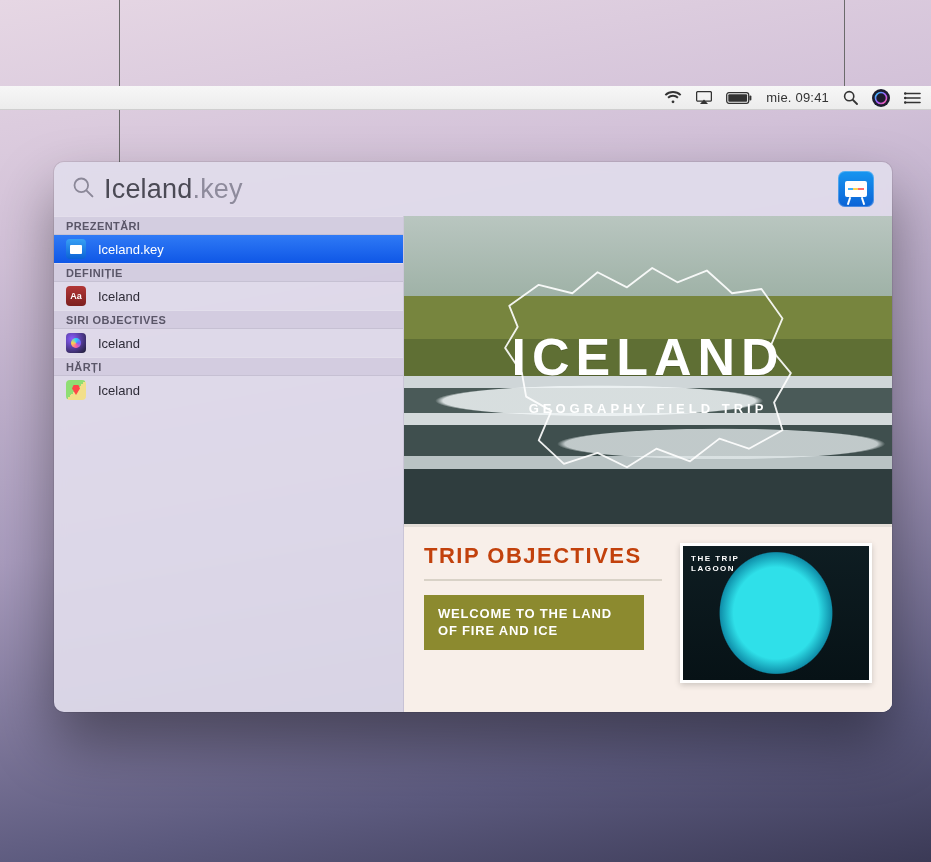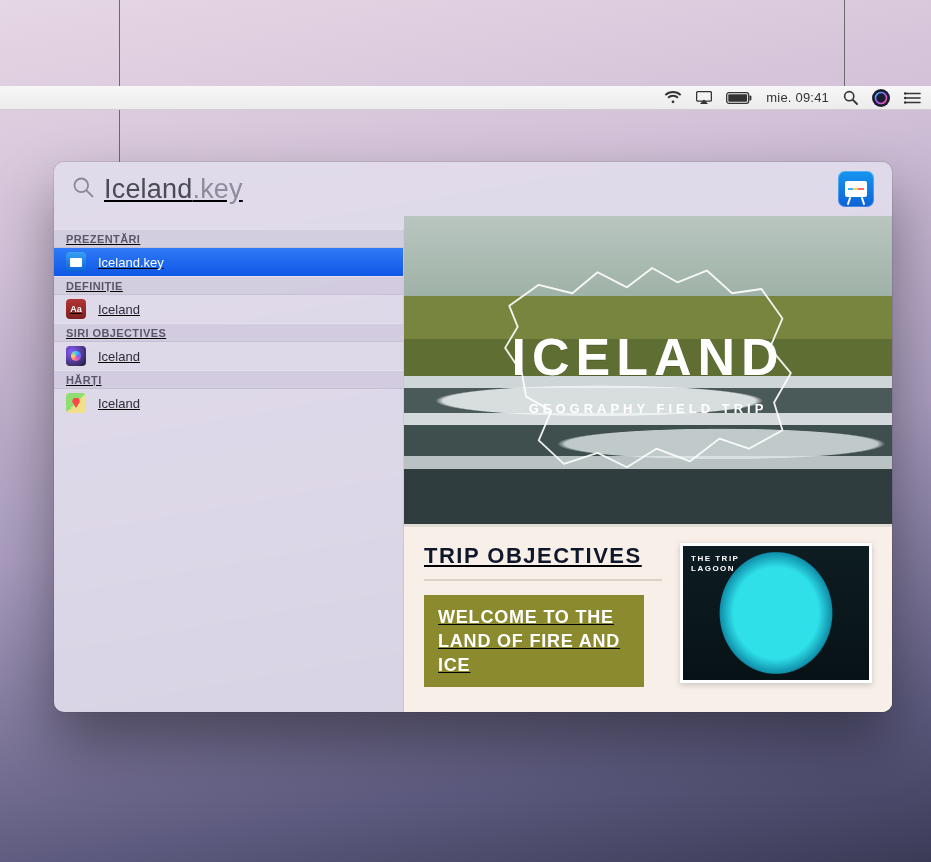--- a/index.html
+++ b/index.html
@@ -45,21 +45,20 @@
     left: 54px; top: 162px;
     width: 838px;
     height: 550px;
     border-radius: 10px;
     background: rgba(225,220,235,.92);
     box-shadow: 0 30px 60px rgba(0,0,0,.40), 0 0 0 1px rgba(0,0,0,.08);
     overflow: hidden;
     backdrop-filter: blur(6px);
     display: flex;
     flex-direction: column;
-    text-decoration: underline;
   }
 
   .sp-head {
     height: 54px;
     display: flex;
     align-items: center;
     padding: 0 18px;
     gap: 10px;
   }
   .sp-head .glass { flex: 0 0 auto; color: #7a7886; }
@@ -105,21 +104,20 @@
     display: flex;
     min-height: 0;
   }
 
   
   .results {
     width: 350px;
     border-right: 1px solid rgba(120,115,140,.18);
     overflow: hidden;
     font-size: 13px;
-    margin-top: 13px;
   }
   .cat {
     padding: 4px 10px 3px 12px;
     font-size: 11px;
     font-weight: 600;
     letter-spacing: .4px;
     color: #5a5668;
     background: rgba(205,198,220,.70);
     box-shadow: inset 0 1px 0 rgba(255,255,255,.35), inset 0 -1px 0 rgba(0,0,0,.06);
   }
@@ -234,33 +232,33 @@
     display: flex;
     gap: 18px;
     padding: 16px 20px 0 20px;
     position: relative;
   }
   .slide2 .lead {
     flex: 1 1 auto;
     min-width: 0;
   }
   .slide2 .h {
-    color: #0f172a;
+    color: #c2410c;
     font-weight: 800;
     font-size: 22px;
     letter-spacing: 1.5px;
     border-bottom: 2px solid #d9d2c7;
     padding-bottom: 10px;
     margin-bottom: 14px;
   }
   .slide2 .btn {
     background: #8c8a2f;
     color: #fff;
     font-weight: 700;
-    font-size: 18px;
+    font-size: 13px;
     letter-spacing: .8px;
     padding: 10px 14px;
     line-height: 1.35;
     max-width: 220px;
   }
   .slide2 .photo {
     width: 192px;
     height: 140px;
     background:
       radial-gradient(60% 90% at 50% 50%, #2fe0e9 0 38%, #0f8faa 50%, transparent 51%),

